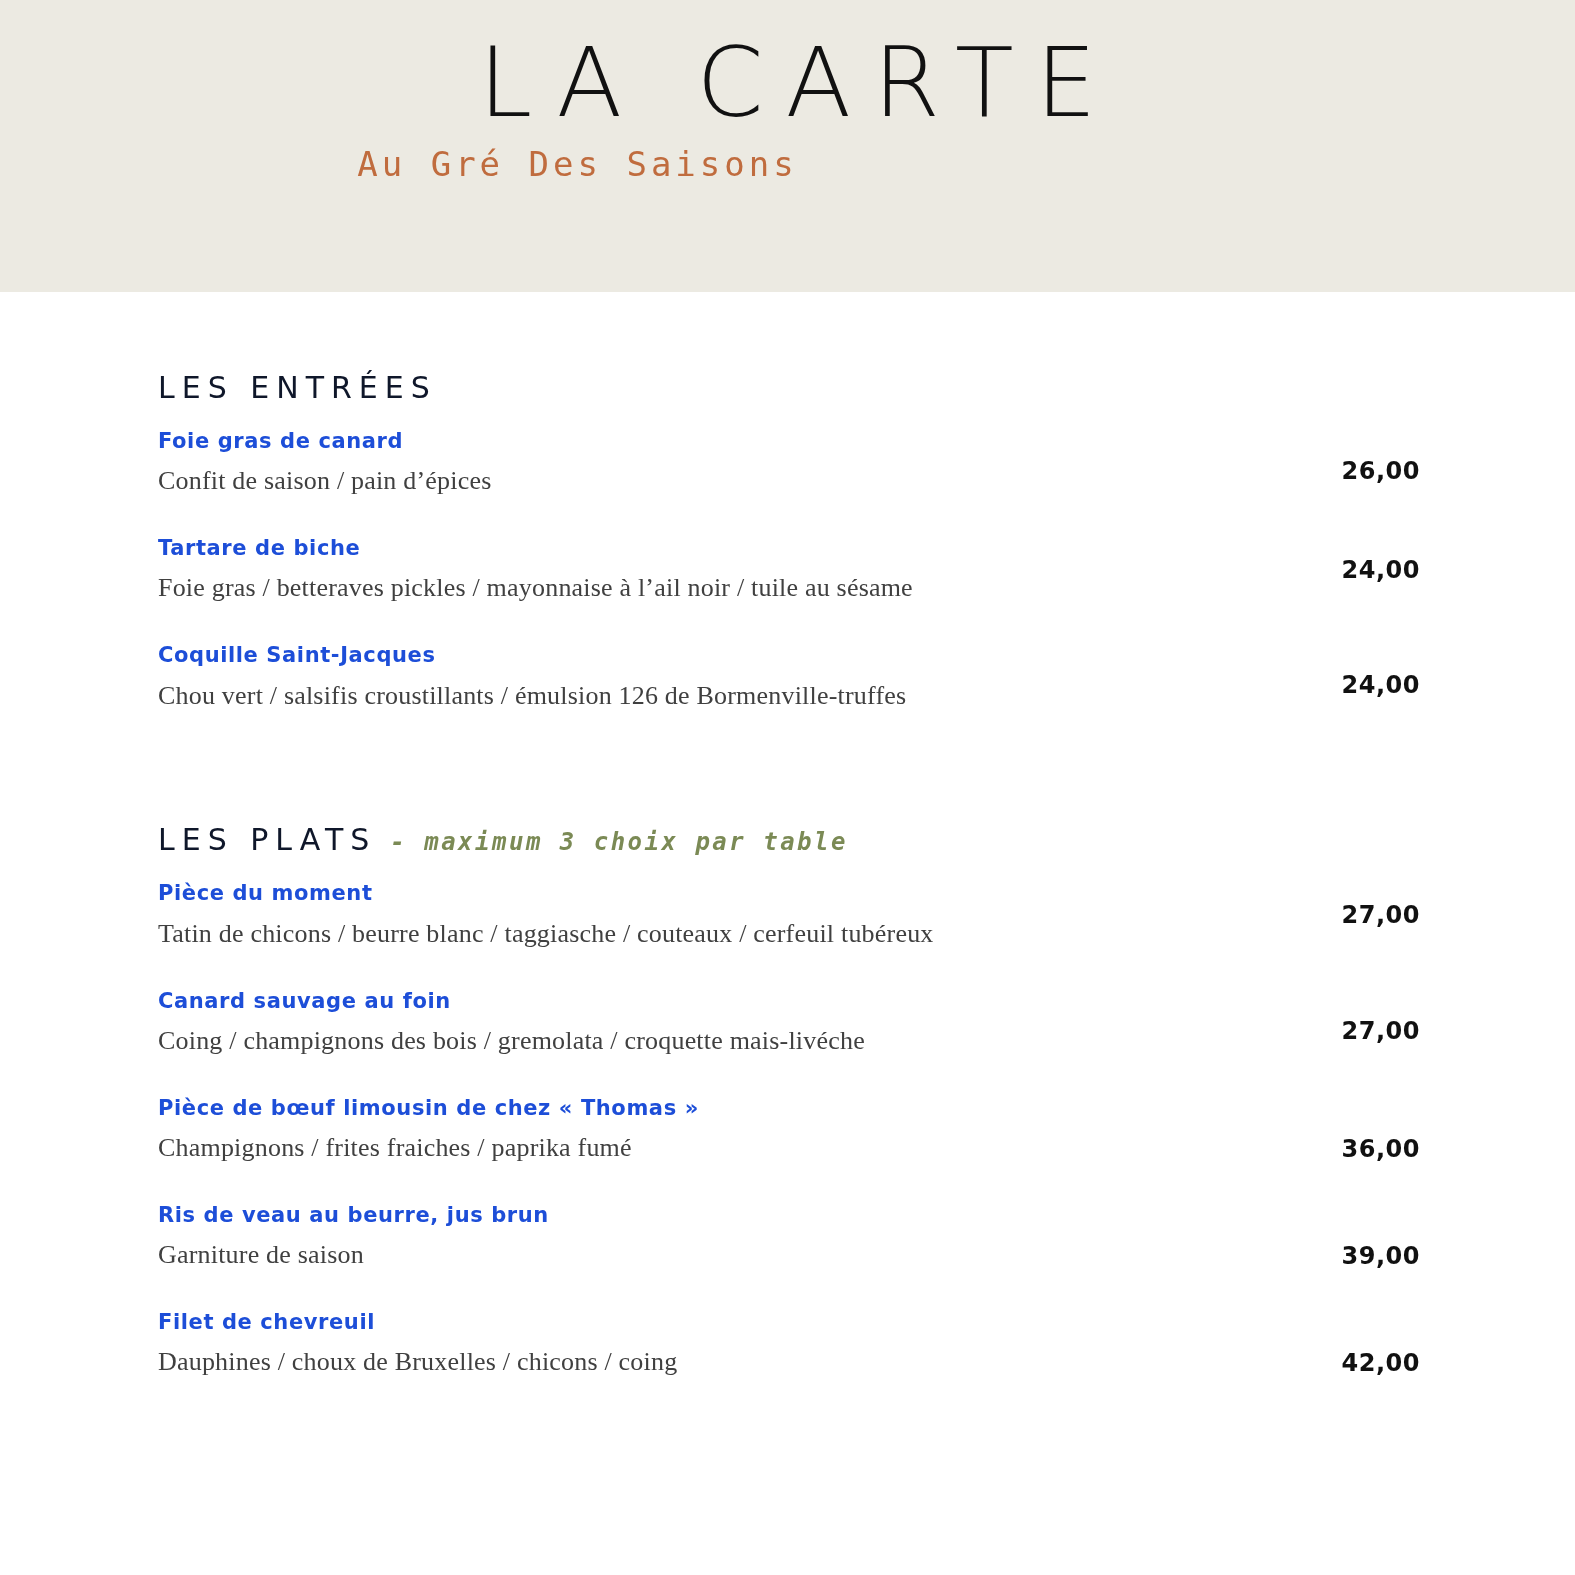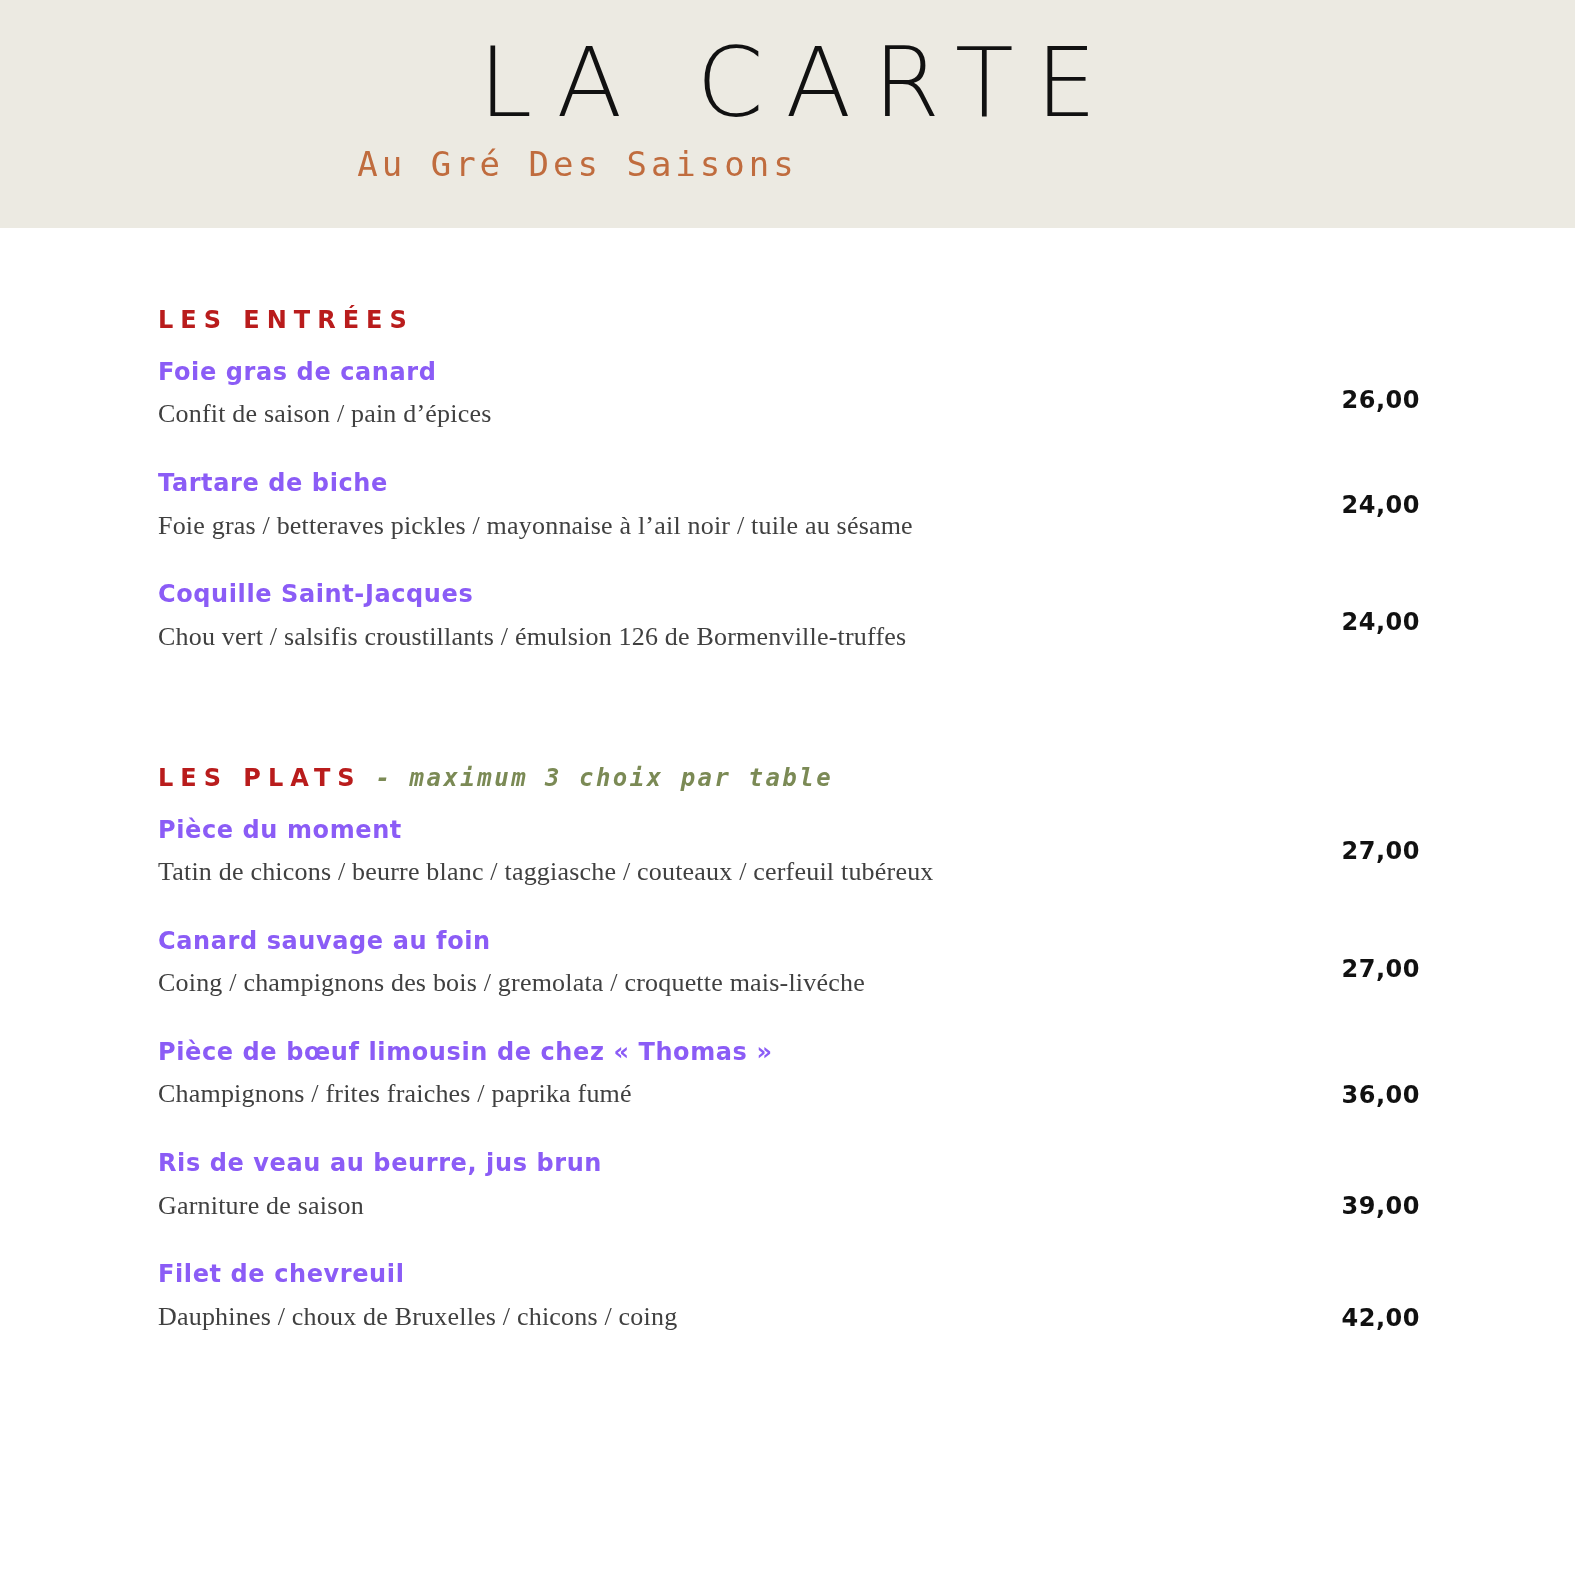--- a/index.html
+++ b/index.html
@@ -11,21 +11,21 @@
     height: 1575px;
     background: #ffffff;
     font-family: "Liberation Sans", sans-serif;
     overflow: hidden;
   }
 
   
   .header-band {
     background: #eceae2;
     width: 100%;
-    height: 228px;
+    height: 292px;
     box-sizing: border-box;
     position: relative;
   }
   .menu-title {
     font-family: "DejaVu Sans", sans-serif;
     font-weight: 300;
     font-size: 96px;
     letter-spacing: 22px;
     color: #111111;
     text-align: center;
@@ -55,24 +55,24 @@
   .section-entrees { padding-top: 78px; }
   .section-plats { padding-top: 74px; }
 
   .section-head {
     display: flex;
     align-items: baseline;
     margin-bottom: 22px;
   }
   .section-title {
     font-family: "DejaVu Sans", sans-serif;
-    font-weight: 700;
-    font-size: 24px;
+    font-weight: 400;
+    font-size: 30px;
     letter-spacing: 7px;
-    color: #b91c1c;
+    color: #0f172a;
   }
   .section-note {
     font-family: "DejaVu Sans Mono", monospace;
     font-style: italic;
     font-weight: bold;
     font-size: 24px;
     letter-spacing: 2.5px;
     color: #7b8a55;
     margin-left: 14px;
   }
@@ -83,23 +83,23 @@
     justify-content: space-between;
     margin-bottom: 36px;
   }
   .dish-text {
     flex: 1 1 auto;
     max-width: 1010px;
   }
   .dish-name {
     font-family: "DejaVu Sans", sans-serif;
     font-weight: 700;
-    font-size: 24px;
+    font-size: 21px;
     letter-spacing: 0.6px;
-    color: #8b5cf6;
+    color: #1d4ed8;
     line-height: 1.35;
   }
   .dish-desc {
     font-family: "Liberation Serif", serif;
     font-size: 26px;
     color: #404040;
     letter-spacing: 0.2px;
     margin-top: 9px;
     line-height: 1.3;
   }

